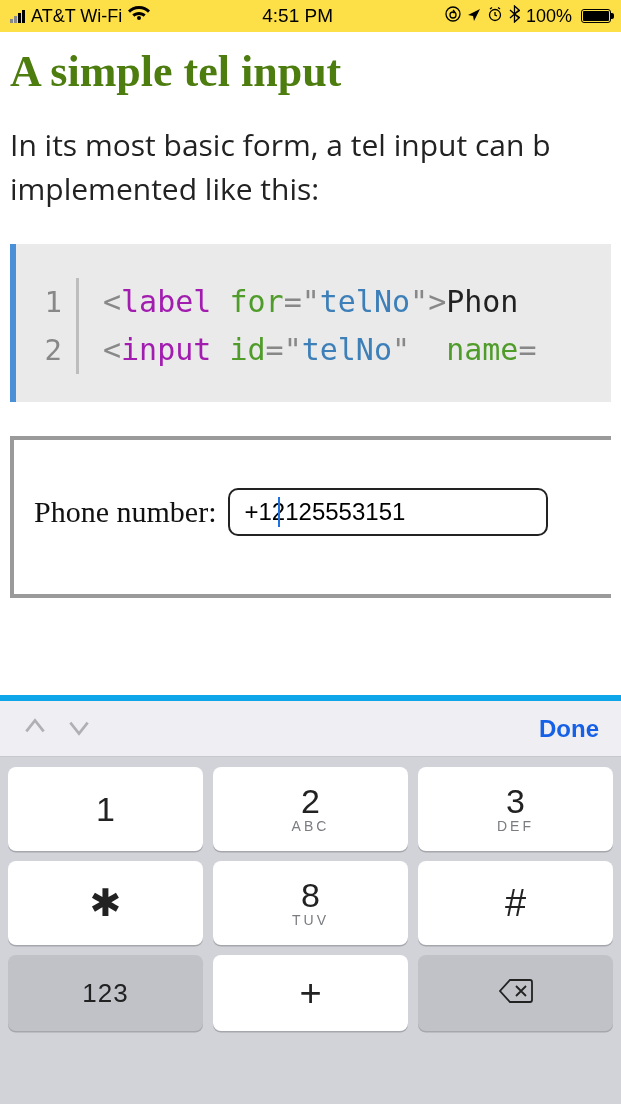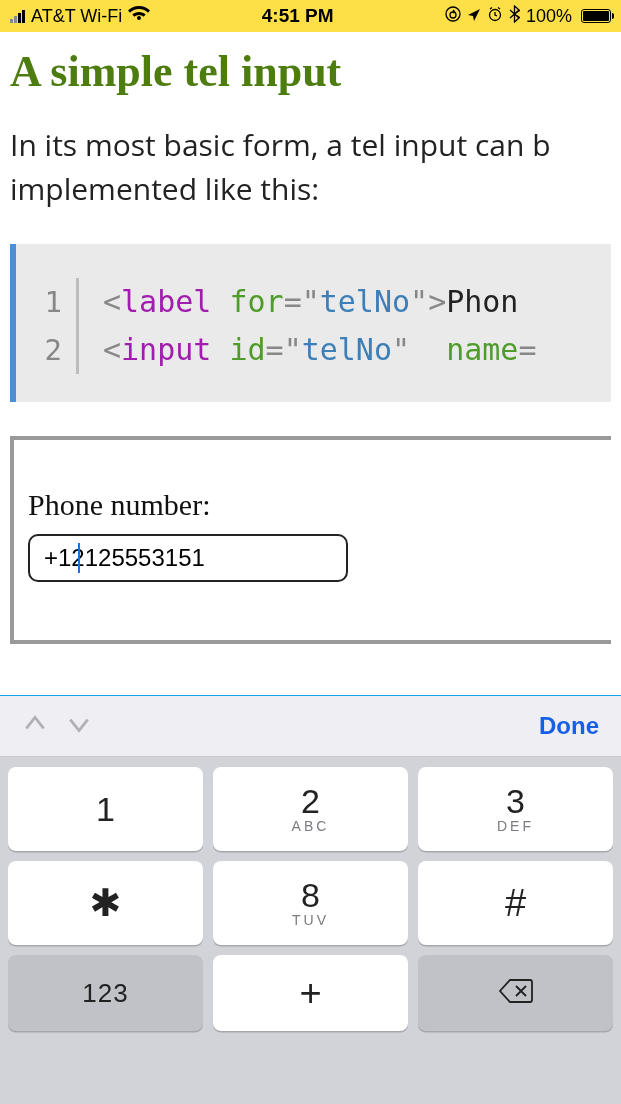--- a/index.html
+++ b/index.html
@@ -23,21 +23,21 @@
       background: #fde047;
     }
     .status-left, .status-right { display: flex; align-items: center; gap: 6px; }
     .signal-bars { display: inline-flex; align-items: flex-end; gap: 1px; }
     .signal-bars span { width: 3px; background: #000; display: inline-block; }
     .signal-bars span:nth-child(1){height:4px;background:#888;}
     .signal-bars span:nth-child(2){height:7px;background:#888;}
     .signal-bars span:nth-child(3){height:10px;}
     .signal-bars span:nth-child(4){height:13px;}
     .carrier { font-size: 18px; }
-    .time { font-weight: 700; font-size: 19px; }
+    .time { font-weight: 400; font-size: 19px; }
     .battery-box { display:inline-flex; align-items:center; }
     .battery { width: 30px; height: 14px; border: 1.5px solid #000; border-radius: 3px; position: relative; margin-left: 3px;}
     .battery::after { content:''; position:absolute; right:-4px; top:3px; width:2.5px; height:6px; background:#000; border-radius:0 2px 2px 0;}
     .battery-fill { position:absolute; left:1px; top:1px; bottom:1px; right:1px; background:#000; border-radius:1px;}
 
     
     .content {
       padding: 14px 10px 0 10px;
     }
     h1.page-title {
@@ -74,25 +74,25 @@
     .tok-punc { color: #888; }
     .tok-tag { color: #a21caf; }
     .tok-attr { color: #4f9c2a; }
     .tok-eq { color: #888; }
     .tok-str { color: #3d7fb8; }
     .tok-text { color: #222; }
 
     
     .demo-box {
       border: 4px solid #9a9a9a;
-      padding: 48px 28px 58px 14px;
+      padding: 48px 28px 58px 20px;
       display: flex;
+      align-items: center;
       gap: 12px;
       border-right: none;
-      flex-direction: column;
     }
     .demo-label {
       font-family: 'Times New Roman', serif;
       font-size: 30px;
       color: #111;
     }
     .tel-input {
       flex: 1;
       max-width: 320px;
       height: 48px;
@@ -117,21 +117,21 @@
     }
     @keyframes blink { 50% { opacity: 0; } }
 
     
     .kb-accessory {
       position: absolute;
       top: 695px;
       left: 0; right: 0;
       height: 62px;
       background: #efeef2;
-      border-top: 1px solid #0ea5e9;
+      border-top: 6px solid #0ea5e9;
       border-bottom: 1px solid #c9c9cd;
       display: flex;
       align-items: center;
       justify-content: space-between;
       padding: 0 22px;
     }
     .acc-arrows { display: flex; gap: 18px; }
     .done-btn {
       color: #1560e6;
       font-size: 24px;

